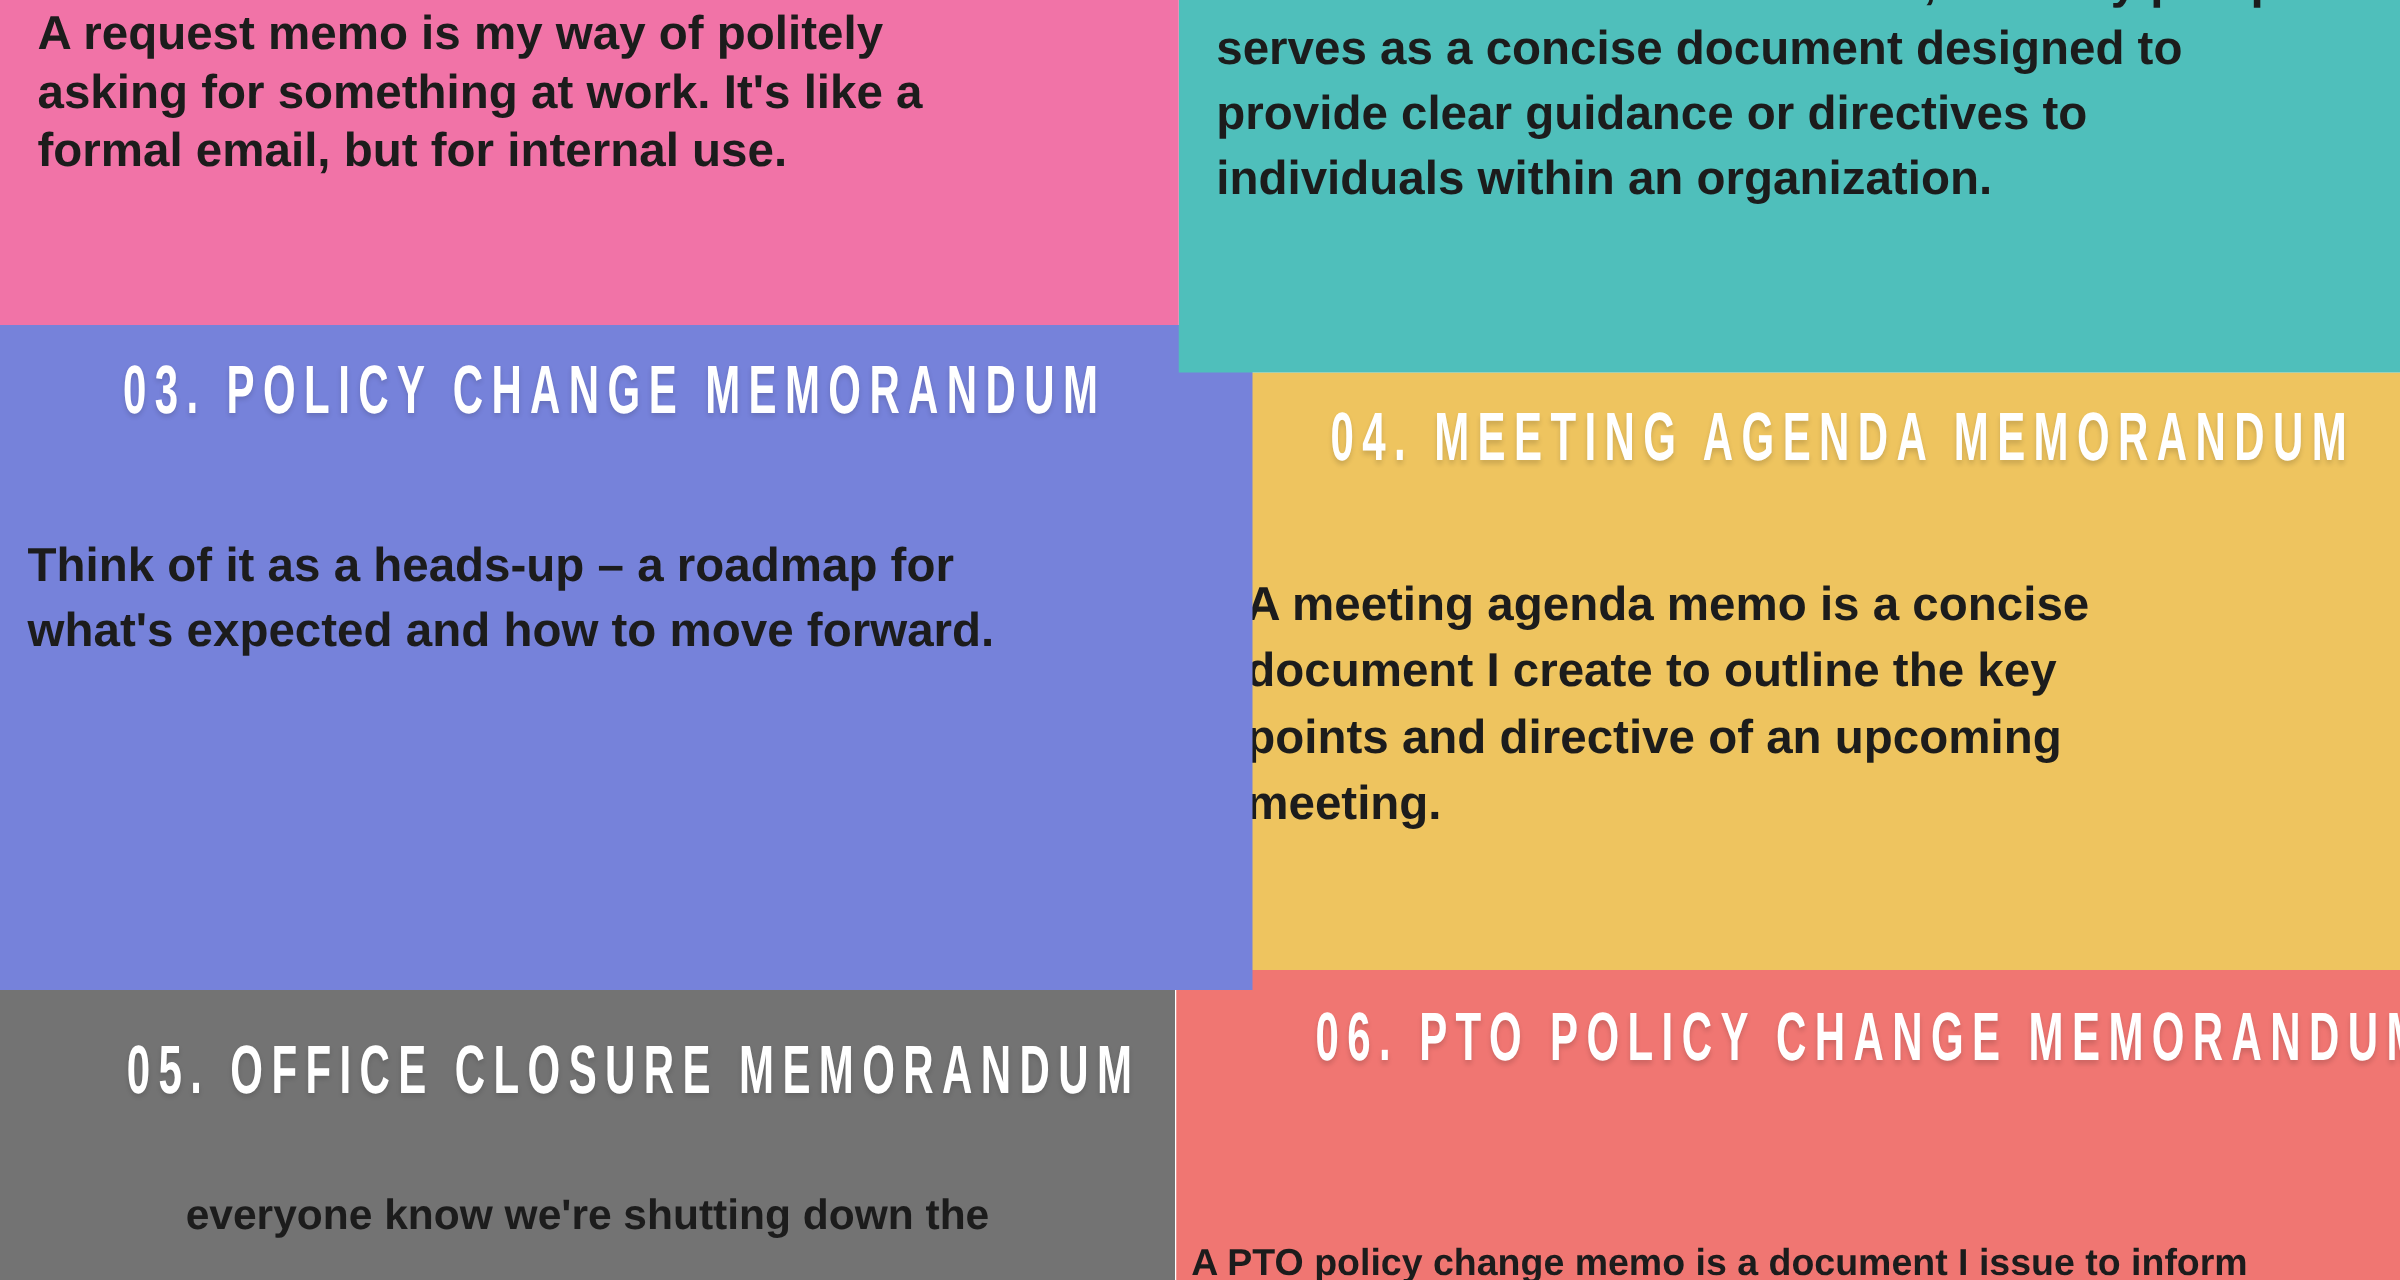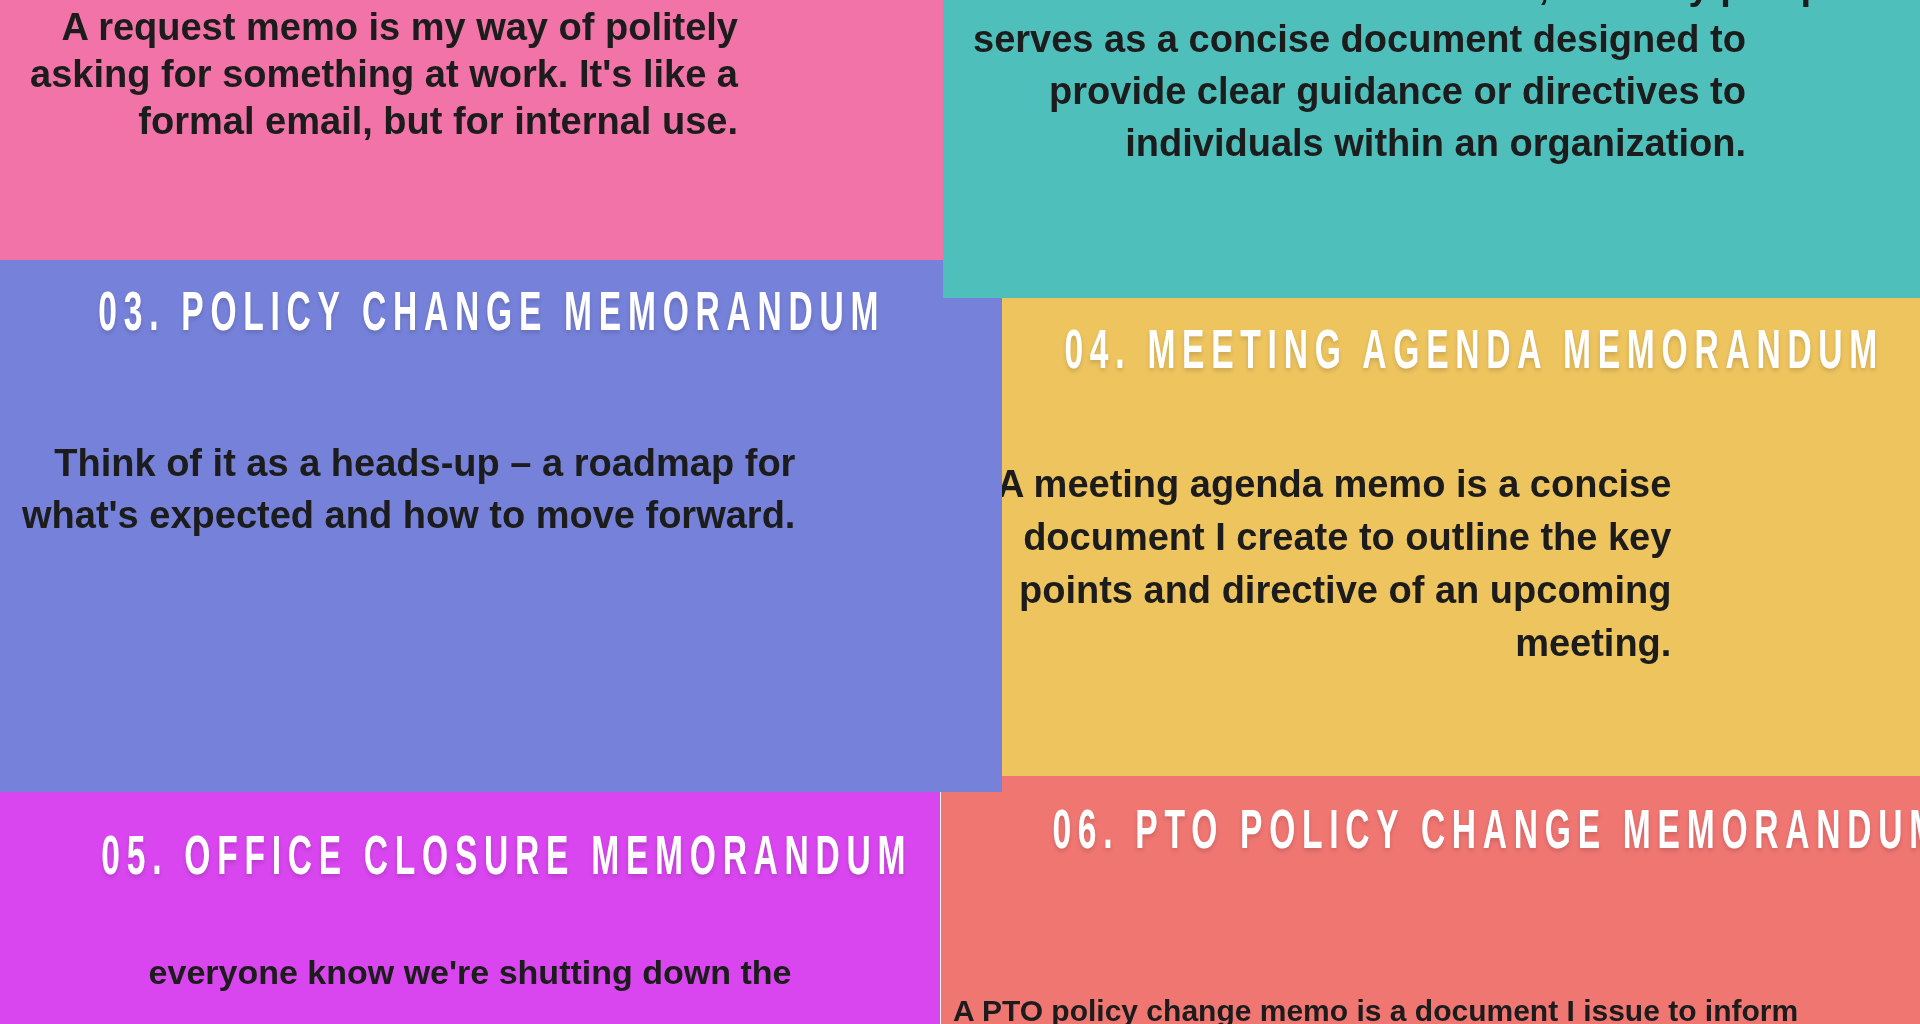--- a/index.html
+++ b/index.html
@@ -40,25 +40,24 @@
   .green  .card-title{top:36px;}
   .red    .card-title{top:26px;}
 
   .body-text{
     position:absolute;
     color:#1c1c1c;
     font-weight:bold;
     font-size:38px;
     line-height:52px;
     white-space:nowrap;
-    text-align:right;
   }
   .pink   .body-text{left:30px;top:4px;line-height:47px;}
   .teal   .body-text{left:30px;top:13px;}
-  .purple .body-text{left:22px;top:177px;}
+  .purple .body-text{left:22px;top:167px;}
   .yellow .body-text{left:35px;top:160px;line-height:53px;}
   .green  .body-text{left:0;right:0;top:154px;text-align:center;font-size:34px;}
   .red    .body-text{left:12px;top:214px;font-size:30px;line-height:42px;}
 
   
   .clipped-line{
     position:absolute;
     top:-40px;right:2px;
     color:#1c1c1c;
     font-weight:bold;
@@ -104,21 +103,21 @@
       <span class="t-inner">04. MEETING AGENDA MEMORANDUM</span>
     </div>
     <div class="body-text">
       <div>A meeting agenda memo is a concise</div>
       <div>document I create to outline the key</div>
       <div>points and directive of an upcoming</div>
       <div>meeting.</div>
     </div>
   </div>
 
-  <div class="card green" style="background: #d946ef;">
+  <div class="card green" style="background: #737373;">
     <div class="card-title">
       <span class="t-inner">05. OFFICE CLOSURE MEMORANDUM</span>
     </div>
     <div class="body-text">
       <div>everyone know we're shutting down the</div>
     </div>
   </div>
 
   <div class="card red" style="background: rgb(240, 118, 114);">
     <div class="card-title">

